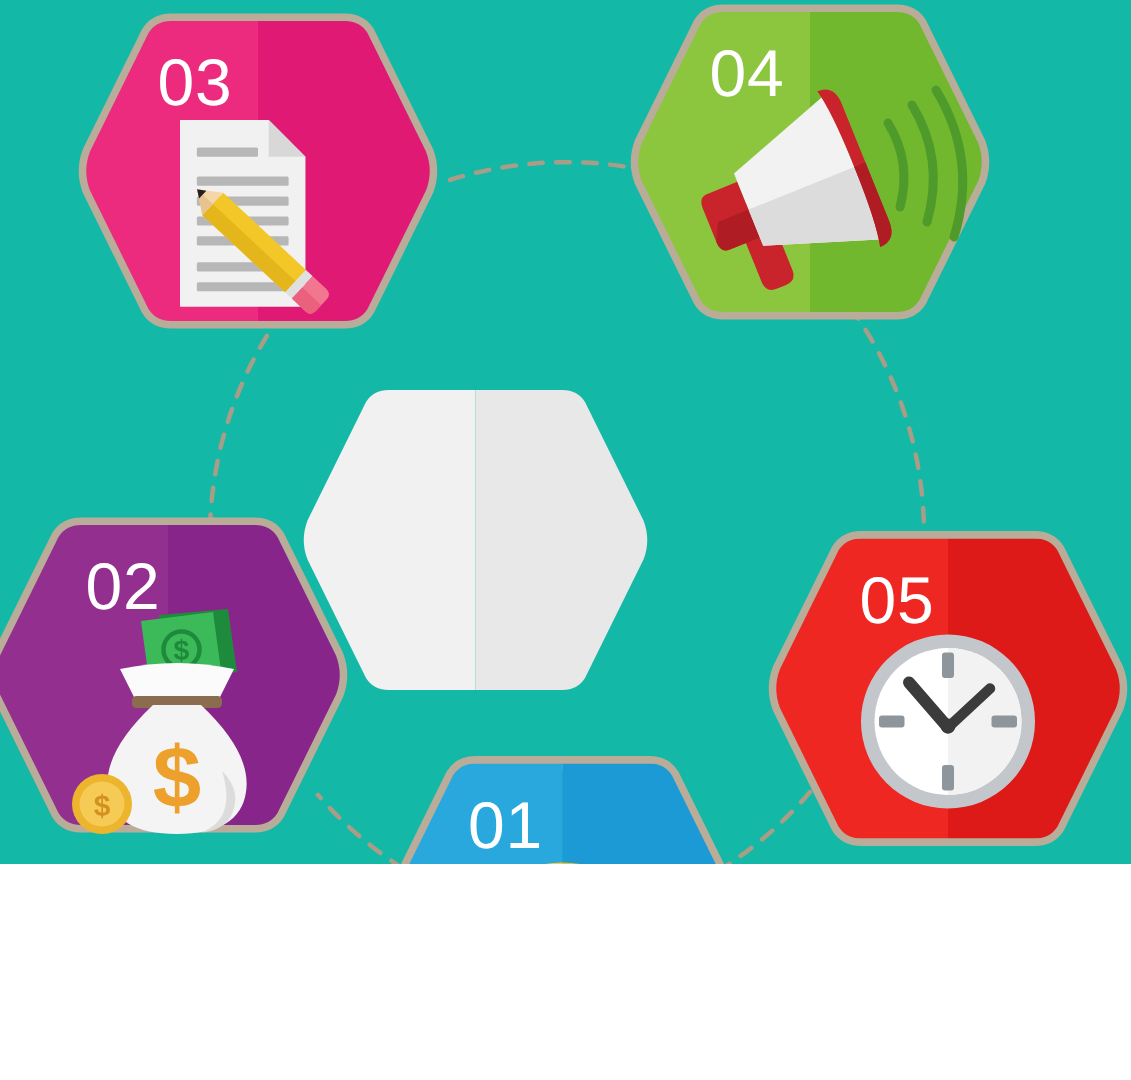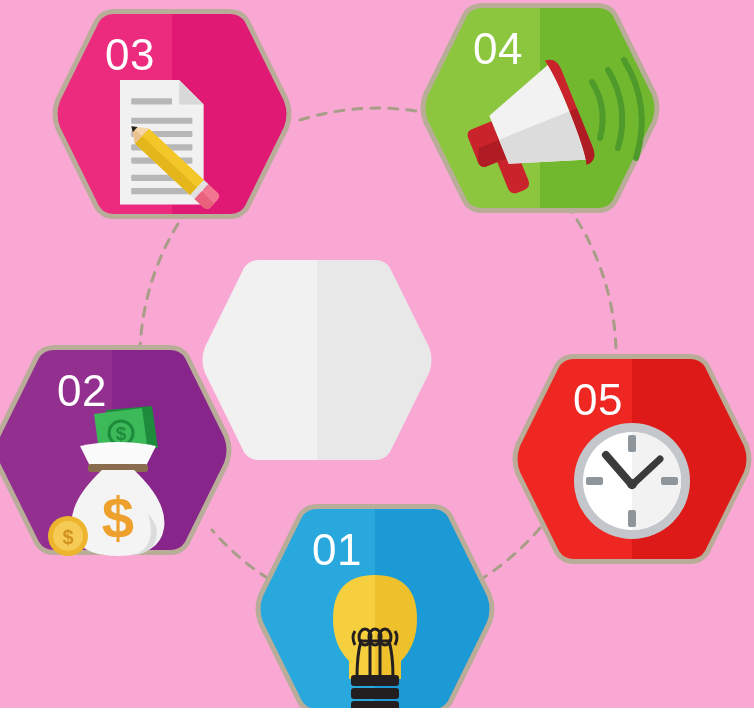--- a/index.html
+++ b/index.html
@@ -6,22 +6,22 @@
     margin: 0;
     padding: 0;
     background: #ffffff;
   }
   body {
     font-family: "Liberation Sans", sans-serif;
   }
   #stage {
     position: relative;
     width: 754px;
-    height: 708px;
-    background: #f9a8d4;
+    height: 576px;
+    background: #14b8a6;
     overflow: hidden;
   }
   #infographic-svg {
     position: absolute;
     left: 0;
     top: 0;
     width: 754px;
     height: 720px;
     display: block;
   }

